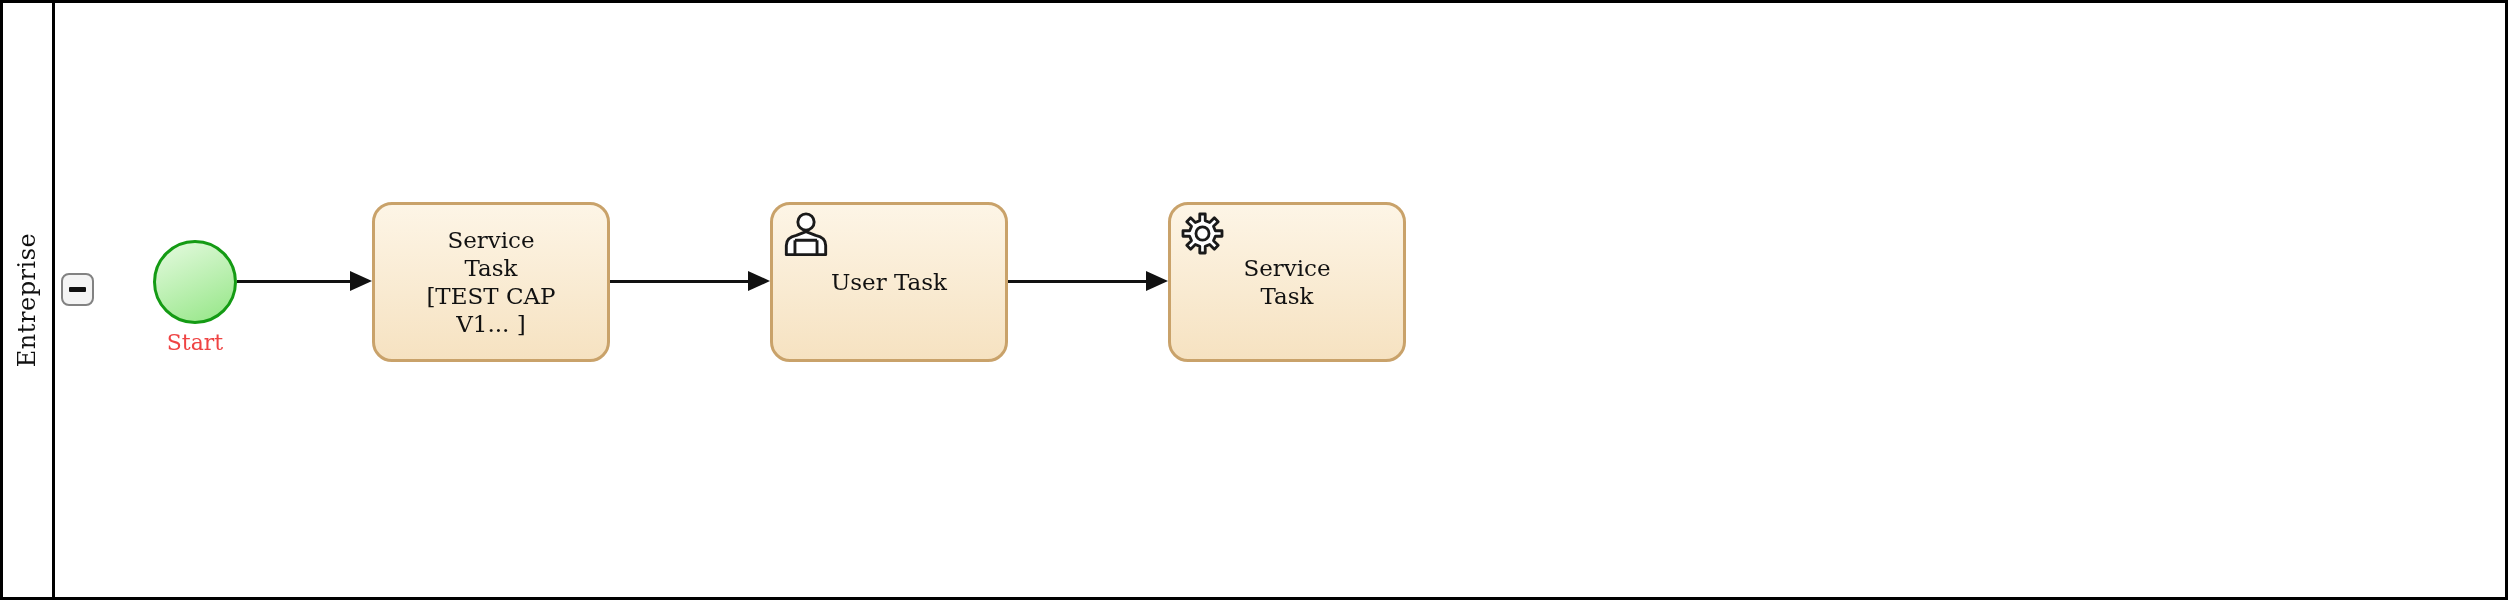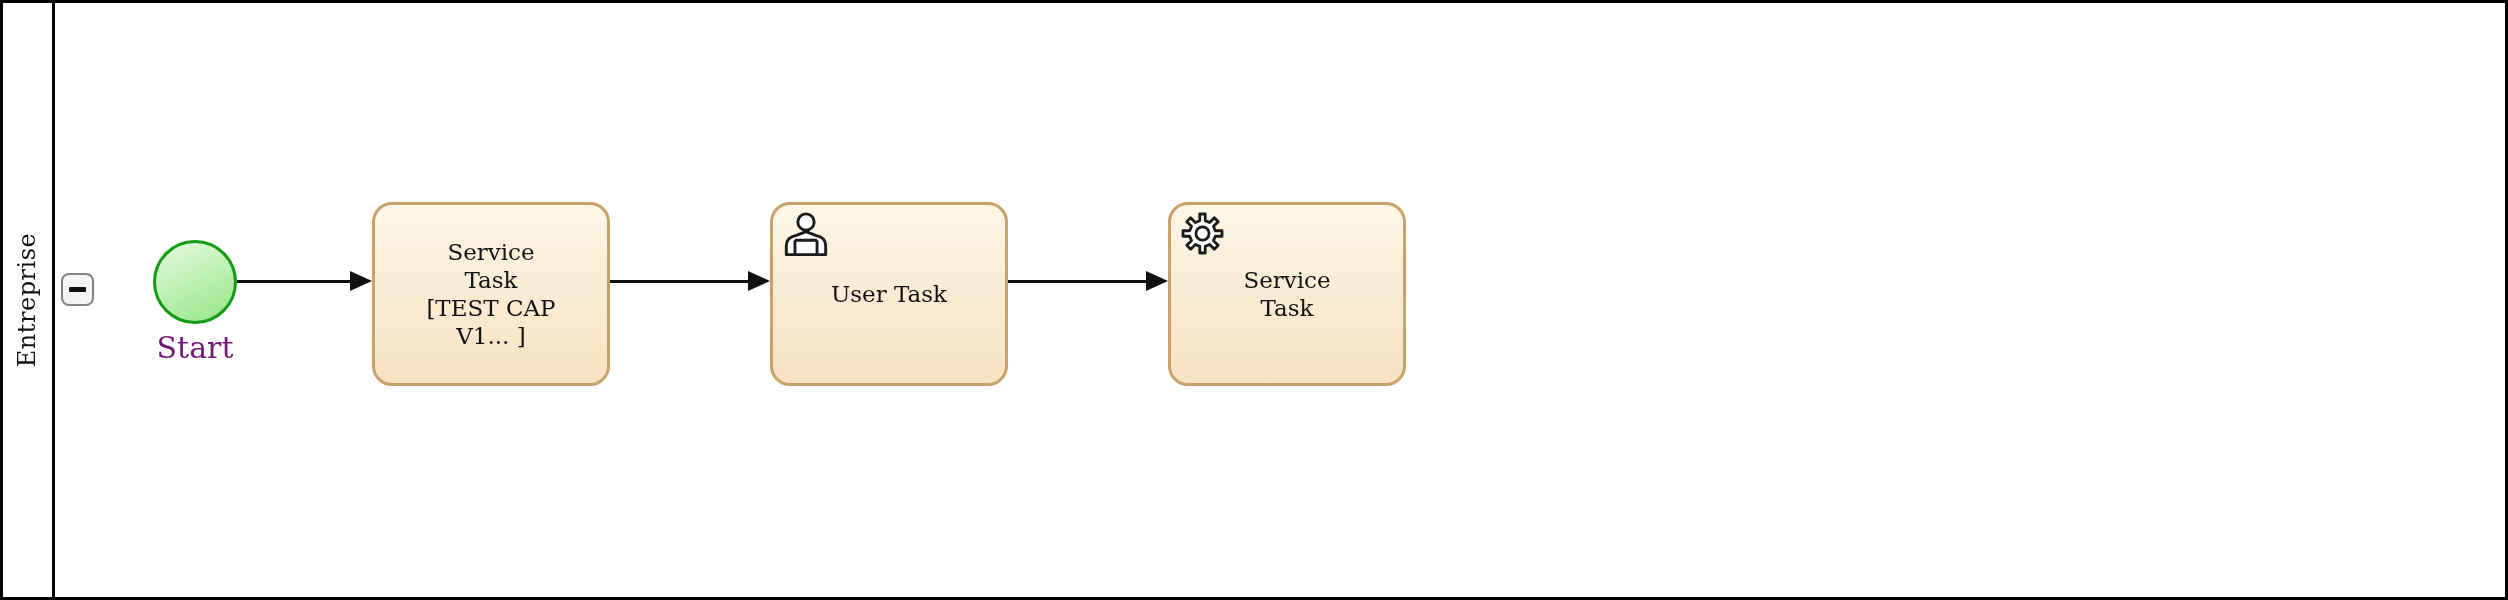--- a/index.html
+++ b/index.html
@@ -63,28 +63,28 @@
     box-sizing: border-box;
     border: 3.5px solid #149b14;
     border-radius: 50%;
     background: linear-gradient(155deg, #e1f9db 5%, #98e78a 95%);
   }
   .start-label {
     position: absolute;
     left: 132px; top: 327px;
     width: 120px;
     text-align: center;
-    font-size: 30px;
-    color: #701a75;
+    font-size: 22px;
+    color: #ef4444;
   }
   
   .task {
     position: absolute;
     top: 199px;
-    width: 238px; height: 184px;
+    width: 238px; height: 160px;
     box-sizing: border-box;
     border: 3px solid #c9a26a;
     border-radius: 20px;
     background: linear-gradient(180deg, #fdf5e6 0%, #f6e2c1 100%);
     display: flex;
     align-items: center;
     justify-content: center;
   }
   .task-1 { left: 369px; }
   .task-2 { left: 767px; justify-content: center; }

